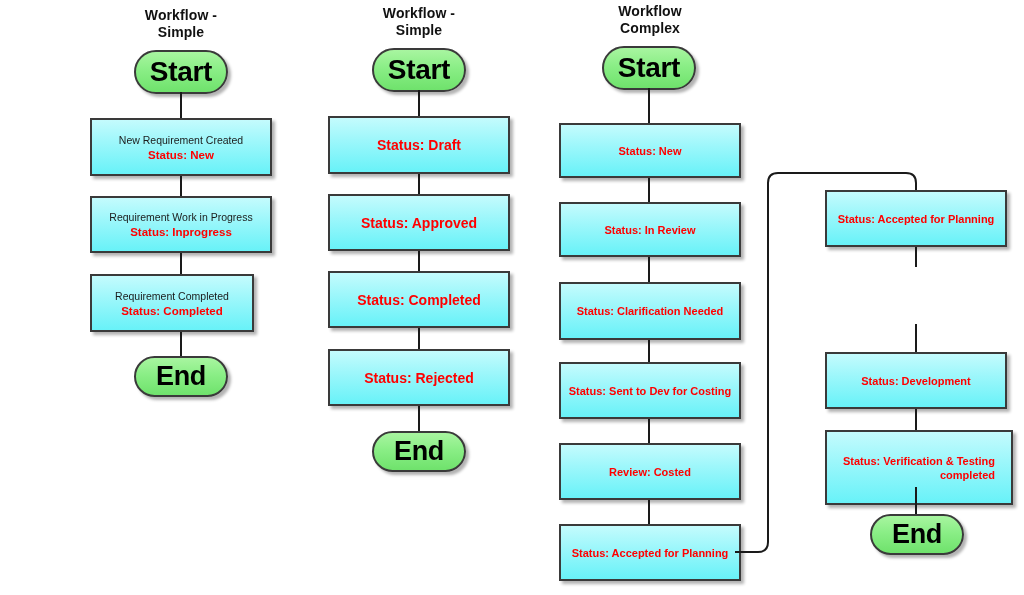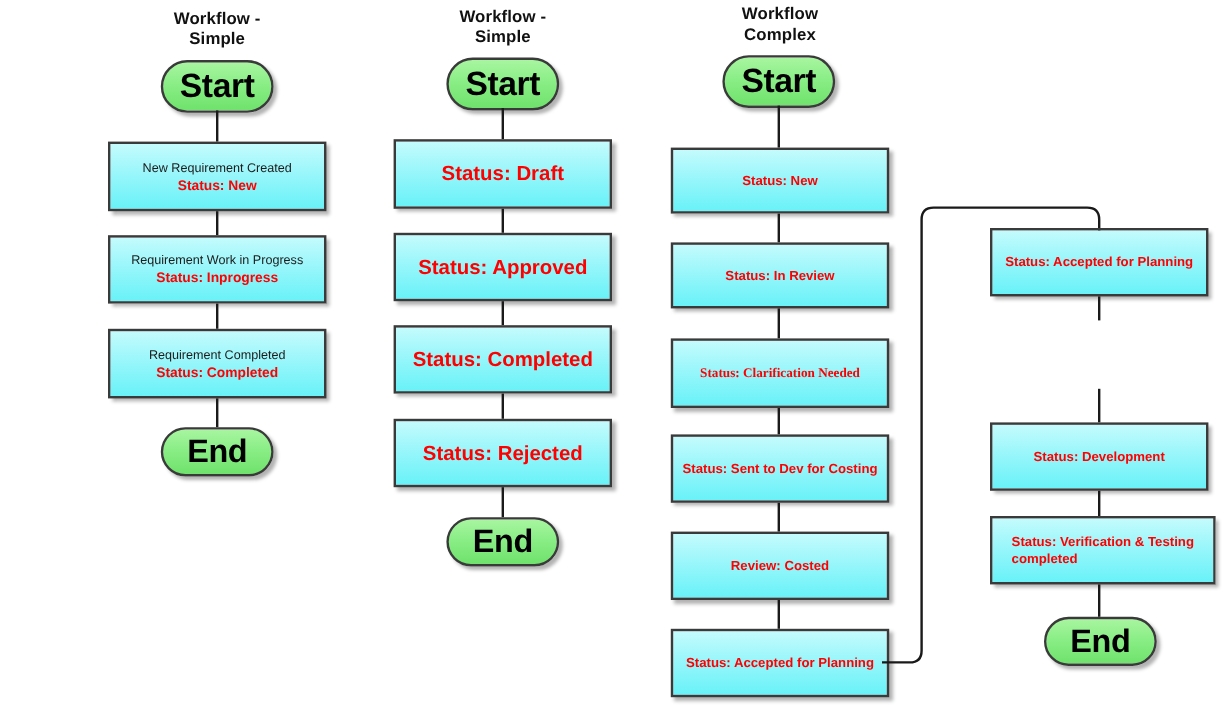--- a/index.html
+++ b/index.html
@@ -53,37 +53,37 @@
   .pbox {
     position: absolute;
     box-sizing: border-box;
     border: 2px solid #3a3a3a;
     background: linear-gradient(to bottom, #c4fbfd 0%, #9ef7fb 40%, #68f2f8 100%);
     box-shadow: 3px 3px 3px rgba(0,0,0,0.30);
     display: flex;
     flex-direction: column;
     align-items: center;
     justify-content: center;
-    text-align: left;
+    text-align: right;
     padding: 2px 6px;
   }
   .pbox .sub {
     color: #1b1b1b;
     font-size: 10.5px;
     font-weight: normal;
     line-height: 14px;
     margin-bottom: 1px;
   }
   .pbox .status {
     color: #ff0000;
     font-weight: bold;
     line-height: 14px;
   }
   .pbox.s1 .status { font-size: 11.5px; }
-  .pbox.s2 .status { font-size: 17px; }
+  .pbox.s2 .status { font-size: 14px; }
   .pbox.s3 .status { font-size: 11px; }
   .pbox.s4 .status { font-size: 11px; }
 
   
   .vline {
     position: absolute;
     width: 2px;
     background: #1a1a1a;
   }
   .routed {
@@ -117,21 +117,21 @@
 
   <div class="vline" style="left:180px; top:176px; width:2px; height:20px;"></div>
 
   <div class="pbox s1" style="left:90px; top:196px; width:182px; height:57px;">
     <span class="sub">Requirement Work in Progress</span>
     <span class="status">Status: Inprogress</span>
   </div>
 
   <div class="vline" style="left:180px; top:253px; width:2px; height:21px;"></div>
 
-  <div class="pbox s1" style="left:90px; top:274px; width:182px; height:58px;">
+  <div class="pbox s1" style="left:90px; top:274px; width:164px; height:58px;">
     <span class="sub">Requirement Completed</span>
     <span class="status">Status: Completed</span>
   </div>
 
   <div class="vline" style="left:180px; top:332px; width:2px; height:24px;"></div>
 
   <div class="terminator" style="left:134px; top:356px; width:94px; height:41px; font-size:27px;">
     <span>End</span>
   </div>
 
@@ -186,21 +186,21 @@
   </div>
 
   <div class="vline" style="left:648px; top:178px; width:2px; height:24px;"></div>
 
   <div class="pbox s3" style="left:559px; top:202px; width:182px; height:55px;">
     <span class="status">Status: In Review</span>
   </div>
 
   <div class="vline" style="left:648px; top:257px; width:2px; height:25px;"></div>
 
-  <div class="pbox s3" style="left:559px; top:282px; width:182px; height:58px;font-family:Liberation Serif, serif;">
+  <div class="pbox s3" style="left:559px; top:282px; width:182px; height:58px;">
     <span class="status">Status: Clarification Needed</span>
   </div>
 
   <div class="vline" style="left:648px; top:340px; width:2px; height:22px;"></div>
 
   <div class="pbox s3" style="left:559px; top:362px; width:182px; height:57px;">
     <span class="status">Status: Sent to Dev for Costing</span>
   </div>
 
   <div class="vline" style="left:648px; top:419px; width:2px; height:24px;"></div>
@@ -227,21 +227,21 @@
 
 
   <div class="vline" style="left:915px; top:324px; width:2px; height:28px;"></div>
 
   <div class="pbox s4" style="left:825px; top:352px; width:182px; height:57px;">
     <span class="status">Status: Development</span>
   </div>
 
   <div class="vline" style="left:915px; top:409px; width:2px; height:21px;"></div>
 
-  <div class="pbox s4" style="left:825px; top:430px; width:188px; height:57px;">
+  <div class="pbox s4" style="left:825px; top:430px; width:188px; height:75px;">
     <span class="status" style="white-space:pre-line;">Status: Verification &amp; Testing
 completed</span>
   </div>
 
   <div class="vline" style="left:915px; top:487px; width:2px; height:27px;"></div>
 
   <div class="terminator" style="left:870px; top:514px; width:94px; height:41px; font-size:27px;">
     <span>End</span>
   </div>
 

